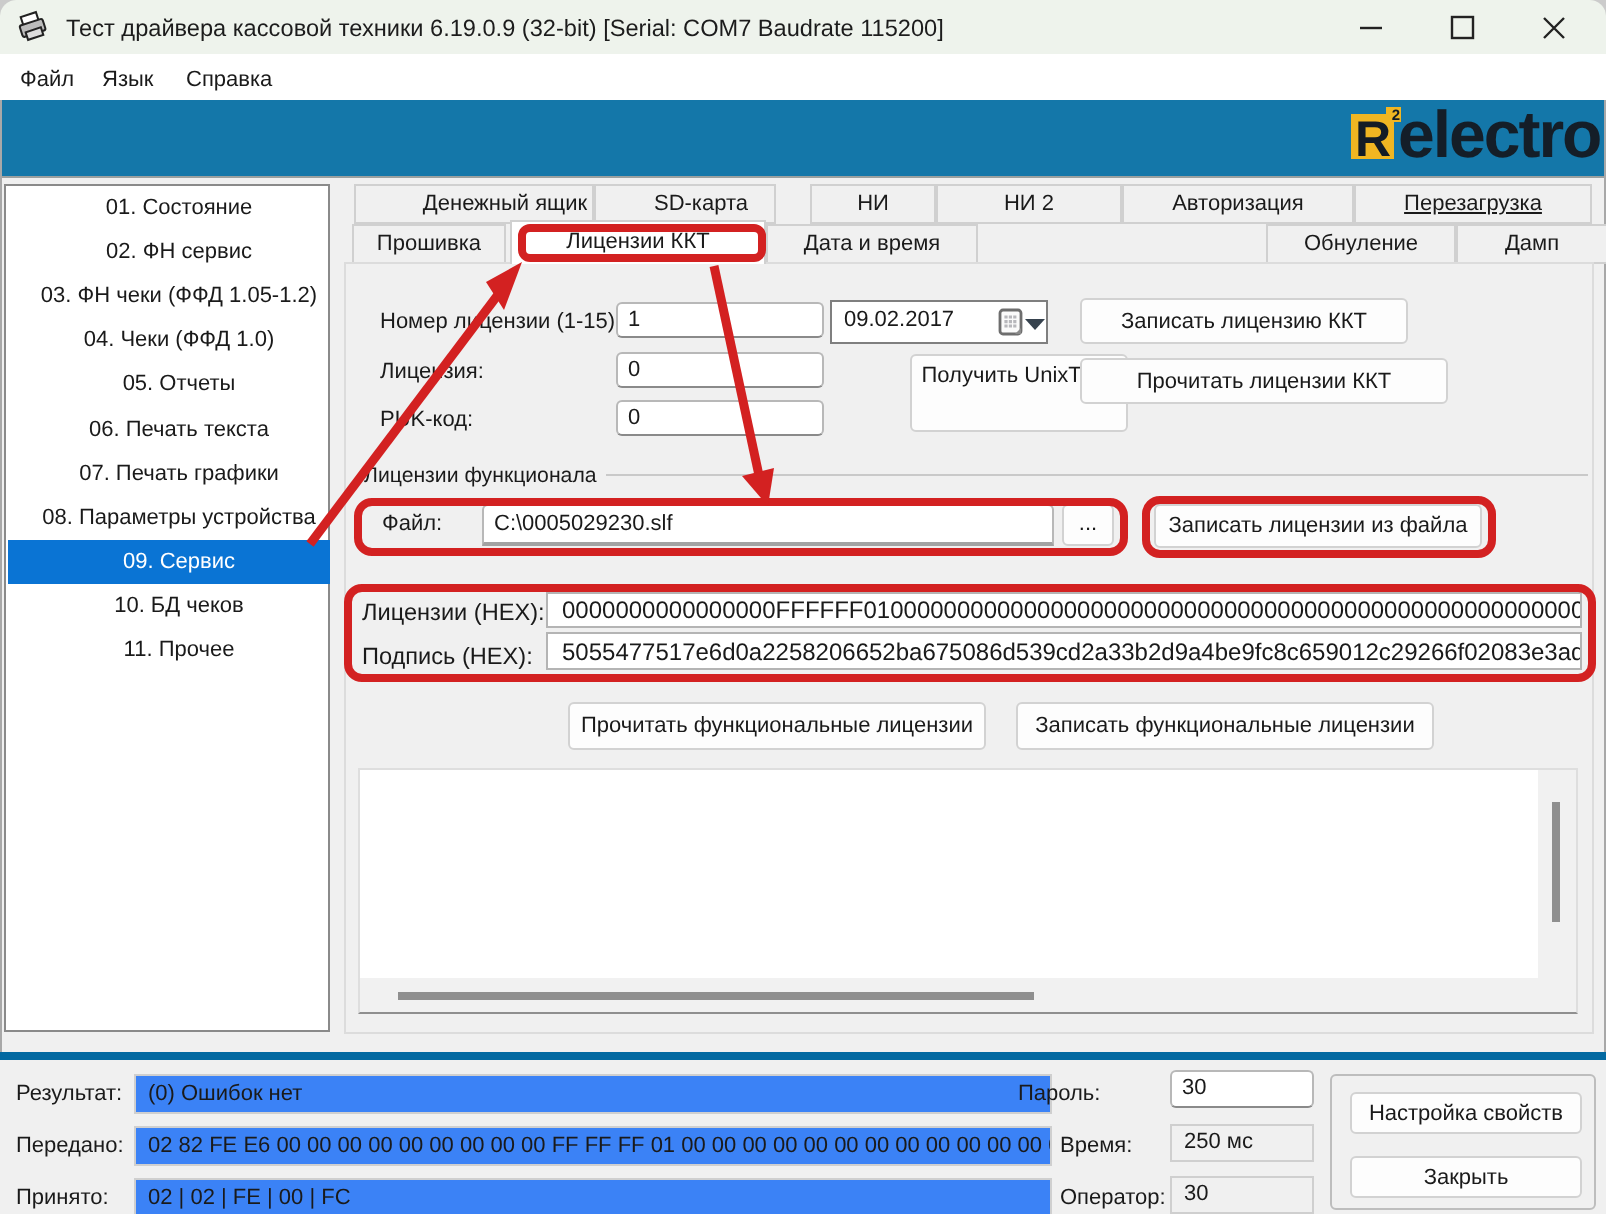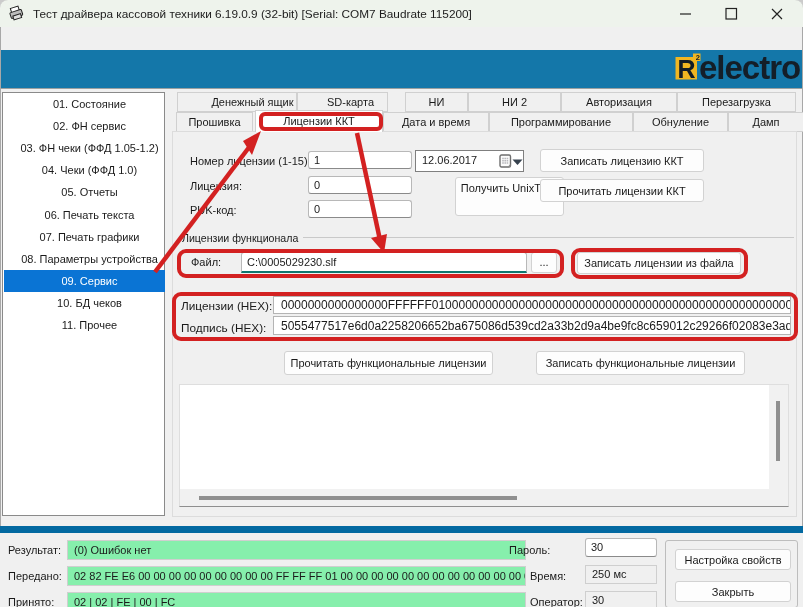--- a/index.html
+++ b/index.html
@@ -20,39 +20,44 @@
 .tab{position:absolute;height:20px;background:#f0f0f0;border:1px solid #d0d0d0;font-size:11px;text-align:center;line-height:19px;white-space:nowrap;overflow:hidden;}
 .tabactive{position:absolute;background:#fff;border:1px solid #d0d0d0;border-bottom:none;font-size:11px;text-align:center;z-index:5;}
 #tabpage{position:absolute;left:172px;top:131px;width:625px;height:386px;background:#f0f0f0;border:1px solid #dcdcdc;}
 
 .lbl{position:absolute;font-size:11px;white-space:nowrap;}
 .inp{position:absolute;background:#fff;border:1px solid #b8b8b8;border-bottom:1.5px solid #8a8a8a;border-radius:3px;font-size:11px;padding-left:5px;white-space:nowrap;overflow:hidden;}
 .btn{position:absolute;background:#fdfdfd;border:1px solid #d2d2d2;border-radius:3px;font-size:11px;text-align:center;white-space:nowrap;overflow:hidden;}
 .redbox{position:absolute;border:4.5px solid #d32121;border-radius:9px;}
 .flat{position:absolute;background:#fff;border:1px solid #b4b4b4;font-size:12px;white-space:nowrap;overflow:hidden;}
 
-#statusbar{position:absolute;left:0;top:526px;width:803px;height:81px;background:#f0f0f0;border-top:7px solid #0369a1;}
-.sfield{position:absolute;background:#86efac;border:1px solid #cfcfcf;font-size:11px;padding-left:6px;white-space:nowrap;overflow:hidden;}
+#statusbar{position:absolute;left:0;top:526px;width:803px;height:81px;background:#f0f0f0;border-top:4px solid #0369a1;}
+.sfield{position:absolute;background:#3b82f6;border:1px solid #cfcfcf;font-size:11px;padding-left:6px;white-space:nowrap;overflow:hidden;}
 </style></head>
 <body>
 <div id="win">
   <div id="titlebar">
     <svg class="abs" style="left:8px;top:5px" width="17" height="17" viewBox="0 0 17 17">
       <g transform="rotate(-18 8 8)">
         <rect x="4" y="2" width="8" height="5" fill="#fff" stroke="#222" stroke-width="1"></rect>
         <rect x="2" y="6" width="12" height="6" rx="1" fill="#bbb" stroke="#222" stroke-width="1"></rect>
         <rect x="4" y="10" width="8" height="4" fill="#ddd" stroke="#222" stroke-width="1"></rect>
       </g>
     </svg>
     <div id="title">Тест драйвера кассовой техники 6.19.0.9 (32-bit) [Serial: COM7 Baudrate 115200]</div>
     <svg class="abs" style="left:679px;top:6px" width="110" height="16" viewBox="0 0 110 16">
       <line x1="1" y1="8" x2="12" y2="8" stroke="#222" stroke-width="1.2"></line>
       <rect x="47" y="2.5" width="10.5" height="10.5" fill="none" stroke="#222" stroke-width="1.2"></rect>
       <path d="M93 3 L103 13 M103 3 L93 13" stroke="#222" stroke-width="1.2" fill="none"></path>
     </svg>
+  </div>
+  <div id="menubar">
+    <span style="left:10px">Файл</span>
+    <span style="left:51px">Язык</span>
+    <span style="left:93px">Справка</span>
   </div>
   <div id="band">
     <svg width="801" height="39" viewBox="0 0 801 39">
       <rect x="674.5" y="7" width="21.5" height="22.5" fill="#f0b622"></rect>
       <rect x="692" y="3.5" width="7.5" height="7.5" fill="#f0b622"></rect>
       <text x="699" y="10" font-size="7.5" font-weight="bold" fill="#131c26" text-anchor="end">2</text>
       <text x="685.5" y="28" font-size="25" font-weight="bold" fill="#131c26" text-anchor="middle">R</text>
       <text x="698" y="28.5" font-size="33" font-weight="bold" fill="#141e28" letter-spacing="-1">electro</text>
     </svg>
   </div>
@@ -69,72 +74,71 @@
     <div class="li sel" style="top:177px">09. Сервис</div>
     <div class="li" style="top:199px">10. БД чеков</div>
     <div class="li" style="top:221px">11. Прочее</div>
   </div>
 
   <div class="tab" style="left:177px;top:92px;width:120px;padding-left:31px;">Денежный ящик</div>
   <div class="tab" style="left:297px;top:92px;width:91px;padding-left:16px;">SD-карта</div>
   <div class="tab" style="left:405px;top:92px;width:63px;">НИ</div>
   <div class="tab" style="left:468px;top:92px;width:93px;">НИ 2</div>
   <div class="tab" style="left:561px;top:92px;width:116px;">Авторизация</div>
-  <div class="tab" style="left:677px;top:92px;width:119px;">Перезагрузка</div>
+  <div class="tab" style="left:677px;top:92px;width:119px;text-decoration:underline;">Перезагрузка</div>
 
   <div class="tab" style="left:176px;top:112px;width:77px;">Прошивка</div>
   <div class="tab" style="left:383px;top:112px;width:106px;">Дата и время</div>
-  <div class="tab" style="left:489px;top:112px;width:144px;">Программирование</div>
   <div class="tab" style="left:633px;top:112px;width:95px;">Обнуление</div>
   <div class="tab" style="left:728px;top:112px;width:76px;">Дамп</div>
   <div class="tabactive" style="left:255px;top:110px;width:128px;height:22px;line-height:21px;">Лицензии ККТ</div>
 
   <div class="redbox" style="left:259px;top:111.5px;width:124px;height:19px;z-index:10;border-radius:6px;"></div>
   <div id="tabpage"></div>
 
   <div class="lbl" style="left:190px;top:155px">Номер лицензии (1-15)</div>
   <div class="inp" style="left:308px;top:151px;width:104px;height:18px;line-height:16px;">1</div>
   <div class="lbl" style="left:190px;top:180px">Лицензия:</div>
   <div class="inp" style="left:308px;top:176px;width:104px;height:18px;line-height:16px;">0</div>
   <div class="lbl" style="left:190px;top:204px">PUK-код:</div>
   <div class="inp" style="left:308px;top:200px;width:104px;height:18px;line-height:16px;">0</div>
 
   <div class="abs" style="left:415px;top:150px;width:109px;height:22px;background:#fff;border:1px solid #7f7f7f;">
-    <span style="position:absolute;left:6px;top:3px;font-size:11px;">12.06.2017</span>
+    <span style="position:absolute;left:6px;top:3px;font-size:11px;">09.02.2017</span>
     <svg style="position:absolute;left:83px;top:3px" width="13" height="14" viewBox="0 0 13 14">
       <rect x="1" y="1" width="10.5" height="12" rx="1.5" fill="#fbfbfb" stroke="#6e6e6e" stroke-width="1.4"></rect>
       <path d="M3.2 4.5h6M3.2 6.8h6M3.2 9h6" stroke="#b8b8bc" stroke-width="1.6" stroke-dasharray="1.6 0.6"></path>
       <path d="M8.5 13 L11.5 10 L11.5 13 Z" fill="#8a8a8a"></path>
     </svg>
     <svg style="position:absolute;left:96px;top:8px" width="11" height="7" viewBox="0 0 11 7">
         <path d="M0.5 0.5 L10.5 0.5 L5.5 6 Z" fill="#36424e"></path>
       </svg>
   </div>
   <div class="btn" style="left:540px;top:149px;width:164px;height:23px;line-height:22px;">Записать лицензию ККТ</div>
   <div class="btn" style="left:415px;top:177px;width:109px;height:39px;line-height:21px;margin-left:40px;">Получить UnixTime</div>
-  <div class="btn" style="left:540px;top:179px;width:164px;height:23px;line-height:22px;">Прочитать лицензии ККТ</div>
+  <div class="btn" style="left:540px;top:179px;width:184px;height:23px;line-height:22px;">Прочитать лицензии ККТ</div>
 
   <div class="lbl" style="left:182px;top:231.5px;font-size:10.6px">Лицензии функционала</div>
   <div class="abs" style="left:303px;top:237px;width:491px;height:1px;background:#c9c9c9;"></div>
 
   <div class="lbl" style="left:191px;top:256px">Файл:</div>
-  <div class="inp" style="left:241px;top:252px;width:286px;height:21px;line-height:19px;border-bottom:2px solid #0f766e;border-radius:3px 3px 0 0;">C:\0005029230.slf</div>
+  <div class="inp" style="left:241px;top:252px;width:286px;height:21px;line-height:19px;border-bottom:2px solid #a3a3a3;border-radius:3px 3px 0 0;">C:\0005029230.slf</div>
   <div class="btn" style="left:531px;top:252px;width:26px;height:21px;line-height:18px;">...</div>
   <div class="redbox" style="left:177px;top:249px;width:387px;height:29px;"></div>
   <div class="btn" style="left:577px;top:252px;width:164px;height:22px;line-height:21px;">Записать лицензии из файла</div>
   <div class="redbox" style="left:571px;top:248px;width:177px;height:31px;"></div>
 
   <div class="lbl" style="left:181px;top:299px;font-size:11.8px">Лицензии (HEX):</div>
   <div class="flat" style="left:273px;top:296px;width:518px;height:18px;line-height:17px;padding-left:7px;">0000000000000000FFFFFF01000000000000000000000000000000000000000000000000000000000000</div>
   <div class="lbl" style="left:181px;top:321px;font-size:11.8px">Подпись (HEX):</div>
   <div class="flat" style="left:273px;top:316px;width:518px;height:19px;line-height:18px;padding-left:7px;">5055477517e6d0a2258206652ba675086d539cd2a33b2d9a4be9fc8c659012c29266f02083e3ad7ecd4c16</div>
   <div class="redbox" style="left:172px;top:292px;width:626px;height:49px;"></div>
 
   <div class="btn" style="left:284px;top:351px;width:209px;height:24px;line-height:23px;">Прочитать функциональные лицензии</div>
-  <div class="btn" style="left:508px;top:351px;width:209px;height:24px;line-height:23px;margin-left:28px;">Записать функциональные лицензии</div>
+  <div class="btn" style="left:508px;top:351px;width:209px;height:24px;line-height:23px;">Записать функциональные лицензии</div>
 
   <div class="abs" style="left:179px;top:384px;width:610px;height:123px;background:#fff;border:1px solid #dedede;border-bottom:1px solid #8f8f8f;">
     <div class="abs" style="left:589px;top:0px;width:19px;height:121px;background:#f1f1f1;"></div>
     <div class="abs" style="left:596px;top:16px;width:3.5px;height:60px;background:#8f8f8f;"></div>
     <div class="abs" style="left:0px;top:104px;width:589px;height:17px;background:#f1f1f1;"></div>
     <div class="abs" style="left:19px;top:111px;width:318px;height:3.5px;background:#8f8f8f;"></div>
   </div>
 
   <svg class="abs" style="left:0;top:0;pointer-events:none;z-index:20" width="803" height="607" viewBox="0 0 803 607">
     <line x1="155" y1="272" x2="250" y2="146" stroke="#d32121" stroke-width="4.5"></line>

